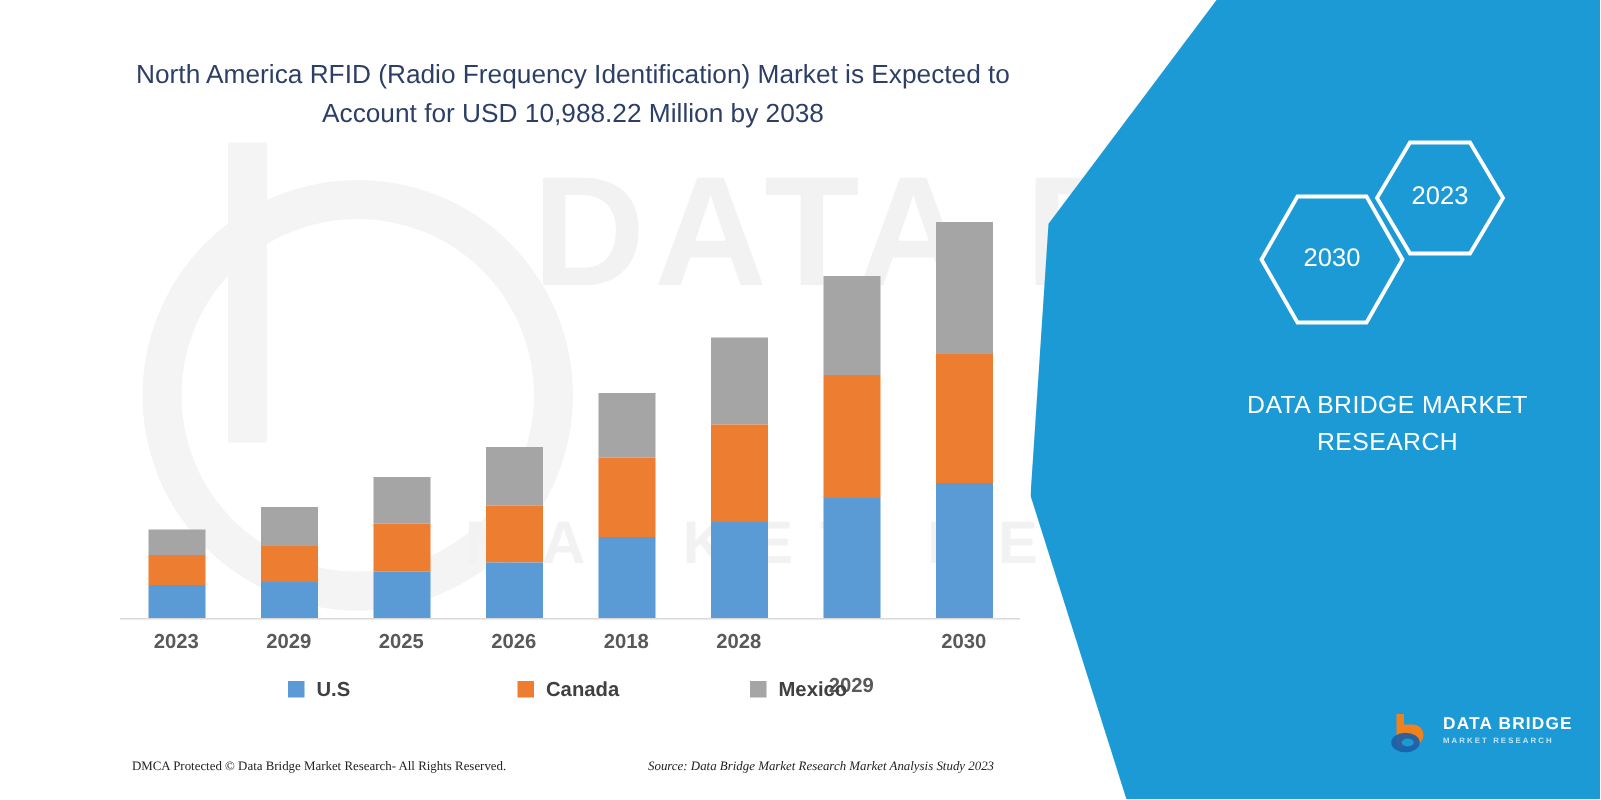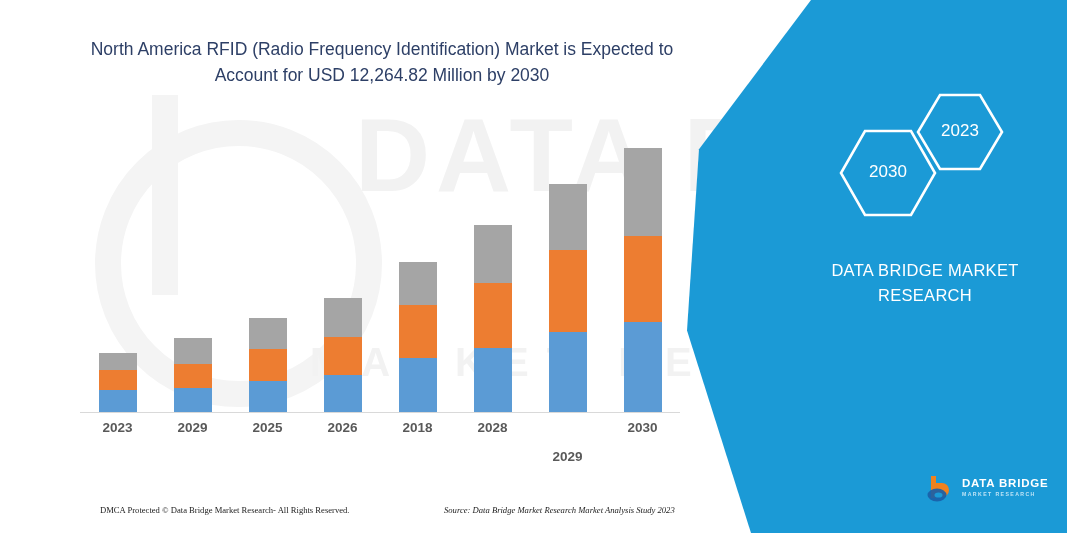--- a/index.html
+++ b/index.html
@@ -80,21 +80,21 @@
     color:#595959;font-size:13.5px;font-weight:700;top:4px;
   }
 
   
   .legend{position:absolute;left:80px;top:452px;width:600px;height:26px;z-index:3;}
   .leg-item{position:absolute;display:flex;align-items:center;gap:8px;}
   .leg-swatch{width:11px;height:11px;display:inline-block;}
   .leg-text{color:#404040;font-size:13.5px;font-weight:700;}
 
   
-  .footer{position:absolute;left:16px;top:505px;width:760px;height:24px;z-index:3;}
+  .footer{position:absolute;left:4px;top:505px;width:760px;height:24px;z-index:3;}
   .foot-left{position:absolute;left:84px;top:0;color:#222;font-size:8.6px;font-family:"Liberation Serif", serif;white-space:nowrap;}
   .foot-right{position:absolute;left:428px;top:0;color:#222;font-size:8.6px;font-family:"Liberation Serif", serif;white-space:nowrap;font-style:italic;}
 </style>
 </head>
 <body>
 
 <div id="canvas">
 
   <div class="watermark">
     <div class="wm-circle"></div>
@@ -132,21 +132,21 @@
         <ellipse cx="12" cy="22" rx="9.5" ry="6.5" fill="#1a5fa8" opacity="0.92"></ellipse>
         <ellipse cx="13.5" cy="22" rx="4" ry="2.6" fill="#1b9ad6"></ellipse>
       </svg>
     </div>
     <div class="logo-text">
       <span class="logo-t1">DATA BRIDGE</span>
       <span class="logo-t2">MARKET RESEARCH</span>
     </div>
   </div>
 
-  <div class="main-title">North America RFID (Radio Frequency Identification) Market is Expected to Account for USD 12,264.82 Million by 2030</div>
+  <div class="main-title">North America RFID (Radio Frequency Identification) Market is Expected to Account for USD 10,988.22 Million by 2038</div>
 
   <div class="chart">
     <div class="plot" id="plot">
         <div class="bar" style="left: 18.5px;">
           <div class="seg" style="height: 17px; background: rgb(165, 165, 165);"></div>
           <div class="seg" style="height: 20px; background: rgb(237, 125, 49);"></div>
           <div class="seg" style="height: 22px; background: rgb(91, 155, 213);"></div>
         </div>
         <div class="bar" style="left: 93.5px;">
           <div class="seg" style="height: 26px; background: rgb(165, 165, 165);"></div>
@@ -190,19 +190,33 @@
         <div class="xlab" style="left: 82.5px;">2029</div>
         <div class="xlab" style="left: 157.5px;">2025</div>
         <div class="xlab" style="left: 232.5px;">2026</div>
         <div class="xlab" style="left: 307.5px;">2018</div>
         <div class="xlab" style="left: 382.5px;">2028</div>
         <div class="xlab" style="left: 457.5px; margin-top: 29px;">2029</div>
         <div class="xlab" style="left: 532.5px;">2030</div>
       </div>
   </div>
 
+  <div class="legend" id="legend">
+      <div class="leg-item" style="left: 112px;">
+        <span class="leg-swatch" style="background: rgb(91, 155, 213);"></span>
+        <span class="leg-text">U.S</span>
+      </div>
+      <div class="leg-item" style="left: 265px;">
+        <span class="leg-swatch" style="background: rgb(237, 125, 49);"></span>
+        <span class="leg-text">Canada</span>
+      </div>
+      <div class="leg-item" style="left: 420px;">
+        <span class="leg-swatch" style="background: rgb(165, 165, 165);"></span>
+        <span class="leg-text">Mexico</span>
+      </div>
+    </div>
 
   <div class="footer">
     <span class="foot-left">DMCA Protected © Data Bridge Market Research-  All Rights Reserved.</span>
     <span class="foot-right">Source: Data Bridge Market Research  Market Analysis Study 2023</span>
   </div>
 
 </div>
 
 </body></html>

